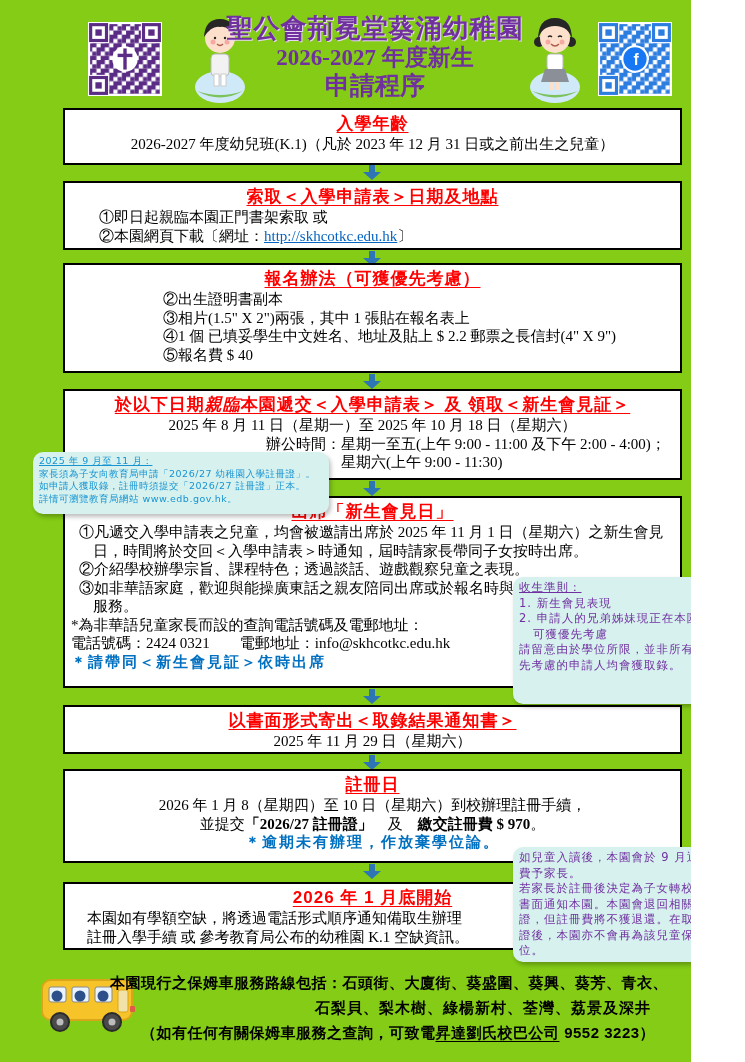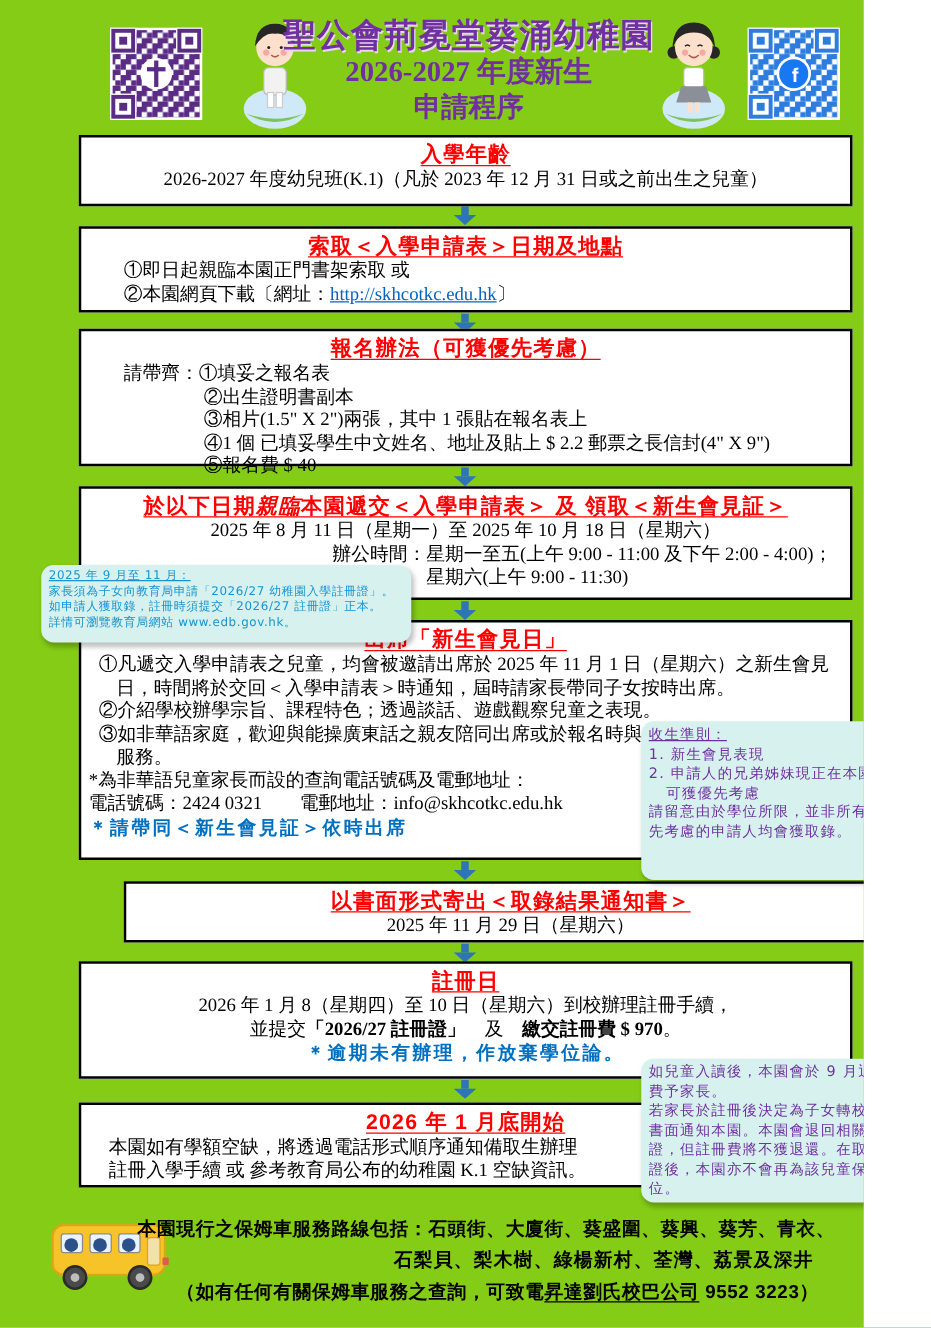--- a/index.html
+++ b/index.html
@@ -11,21 +11,21 @@
   .qr{position:absolute;width:74px;height:74px;}
   .qr-left{left:88px;top:22px;}
   .qr-right{left:598px;top:22px;}
   .kid{position:absolute;width:60px;height:92px;}
   .boy{left:190px;top:12px;}
   .girl{left:525px;top:12px;}
   .title-block{position:absolute;left:220px;top:12px;width:310px;text-align:center;color:#7030A0;}
   .school-name{font-family:"Liberation Sans","DejaVu Sans",sans-serif;font-weight:bold;font-size:26px;line-height:32px;
                letter-spacing:1px;text-shadow:1px 1px 0 #e6d6f2;}
   .title-line2{font-weight:bold;font-size:23px;line-height:28px;}
-  .title-line3{font-weight:bold;font-size:22px;line-height:27px;}
+  .title-line3{font-weight:bold;font-size:25px;line-height:27px;}
   
   .box{position:absolute;left:63px;width:619px;border:2px solid #000;box-sizing:border-box;background:#fff;padding:1px 6px;}
   .box h2{margin:2px 0 1px;text-align:center;color:#FF0000;font-size:17px;line-height:21px;
           font-family:"Liberation Sans","DejaVu Sans",sans-serif;font-weight:bold;letter-spacing:1px;}
   .hu{text-decoration:underline;text-underline-offset:3px;}
   .ital{font-style:italic;}
   .box p{margin:0;font-size:15px;line-height:18.5px;}
   .center{text-align:center;}
   .indent1{padding-left:28px;}
   .indent2{padding-left:92px;}
@@ -202,23 +202,20 @@
     </p>
   </section>
 
   <div class="arrow" style="top:251px;">
       <span class="shaft"></span>
       <span class="ahead"></span>
     </div>
 
   <section class="box" style="top:263px;height:110px;">
     <h2><span class="hu">報名辦法（可獲優先考慮）</span></h2>
-    <p class="indent1">
-      <span>請帶齊：</span><span>①填妥之報名表</span>
-    </p>
     <p class="indent2">②出生證明書副本</p>
     <p class="indent2">③相片(1.5" X 2")兩張，其中 1 張貼在報名表上</p>
     <p class="indent2">④1 個 已填妥學生中文姓名、地址及貼上 $ 2.2 郵票之長信封(4" X 9")</p>
     <p class="indent2">⑤報名費 $ 40</p>
   </section>
 
   <div class="arrow" style="top:374px;">
       <span class="shaft"></span>
       <span class="ahead"></span>
     </div>
@@ -245,21 +242,21 @@
     <p class="ml14">*為非華語兒童家長而設的查詢電話號碼及電郵地址：</p>
     <p class="ml18">電話號碼：2424 0321　　電郵地址：info@skhcotkc.edu.hk</p>
     <p class="hw ml20">＊請帶同＜新生會見証＞依時出席</p>
   </section>
 
   <div class="arrow" style="top:689px;">
       <span class="shaft"></span>
       <span class="ahead"></span>
     </div>
 
-  <section class="box" style="top:705px;height:49px;margin-left:36px;">
+  <section class="box" style="top:705px;height:49px;">
     <h2><span class="hu">以書面形式寄出＜取錄結果通知書＞</span></h2>
     <p class="center">2025 年 11 月 29 日（星期六）</p>
   </section>
 
   <div class="arrow" style="top:755px;">
       <span class="shaft"></span>
       <span class="ahead"></span>
     </div>
 
   <section class="box" style="top:769px;height:94px;">

